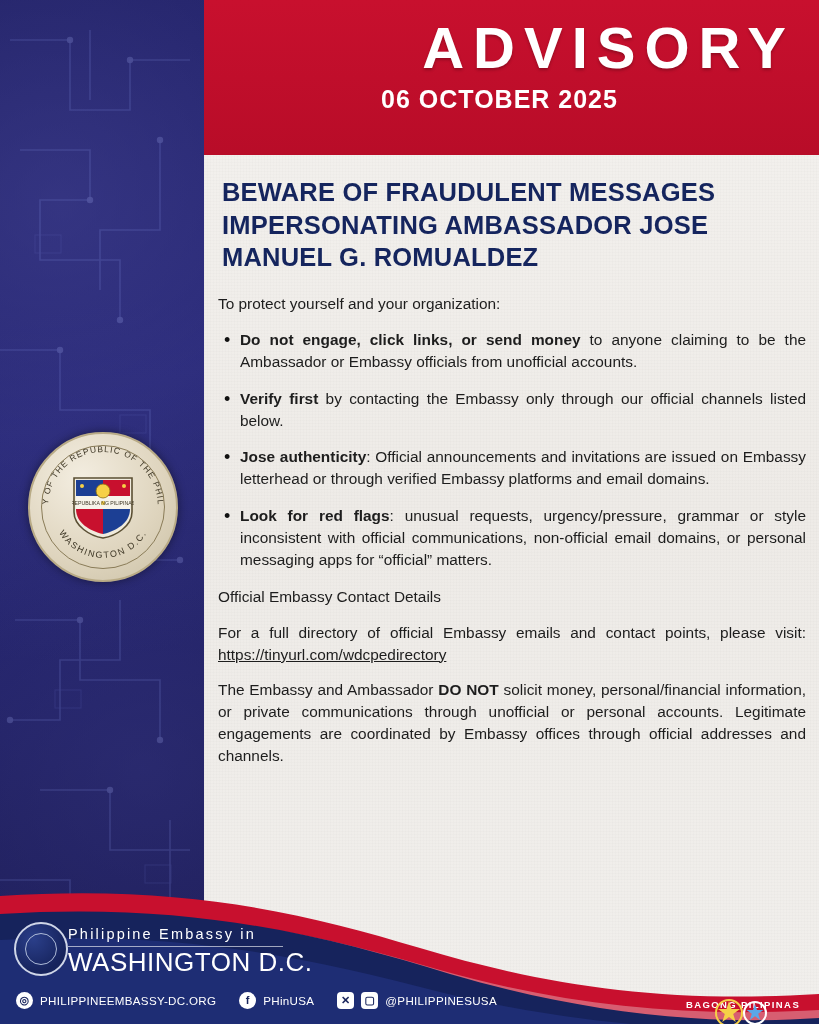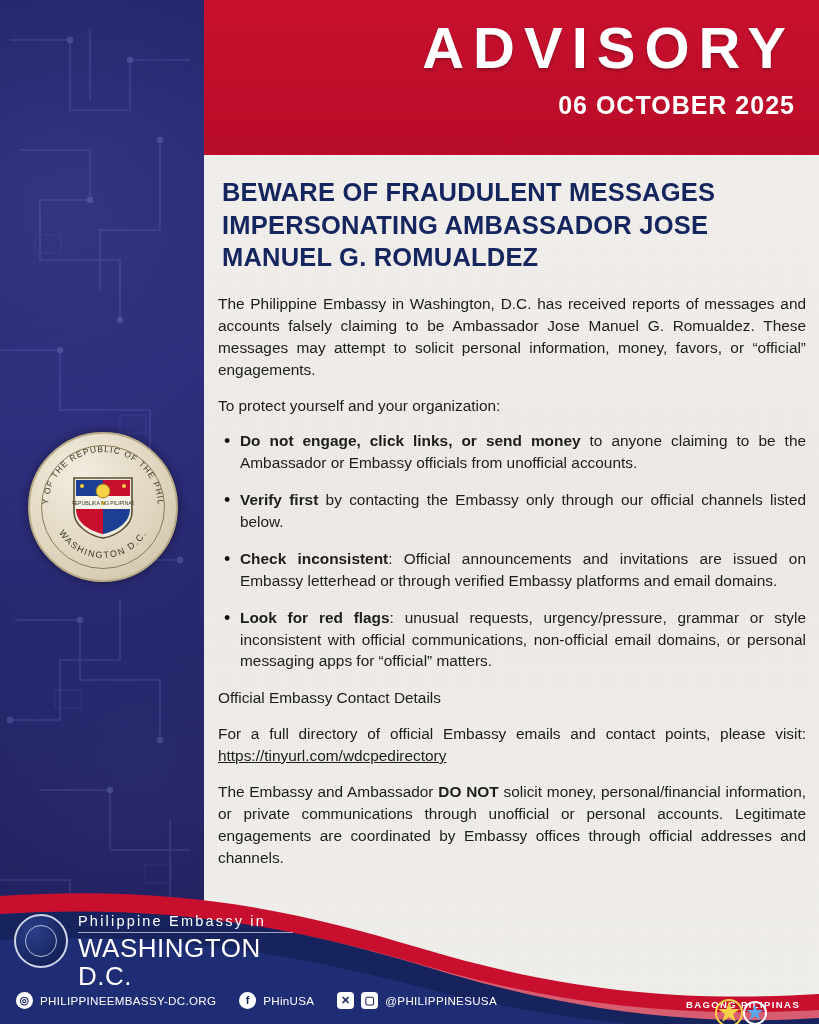--- a/index.html
+++ b/index.html
@@ -40,21 +40,21 @@
     background:linear-gradient(180deg,#c8102e 0%, #b80c28 100%);
     color:#fff;
     text-align:right;
     padding:18px 24px 0 0;
   }
   .advisory-title {
     font-size:58px; font-weight:bold; letter-spacing:9px; line-height:1.05;
     text-shadow:0 2px 3px rgba(0,0,0,.25);
   }
   .advisory-date {
-    font-size:25px; font-weight:bold; letter-spacing:1px; margin-top:12px;
+    font-size:25px; font-weight:bold; letter-spacing:1px; margin-top:6px;text-align:center;
   }
 
   
   .headline {
     position:absolute; left:222px; top:176px; width:580px;
     text-align:left; color:#15255e;
     font-size:25.5px; font-weight:bold; line-height:1.28; letter-spacing:.2px;
   }
 
   
@@ -99,21 +99,21 @@
   .seal-shield {
     position:absolute; left:44px; top:44px; width:62px; height:64px;
   }
 
   
   .footer-wrap { position:absolute; left:0; bottom:0; width:819px; height:146px; }
   .footer-wrap svg { position:absolute; left:0; top:0; }
 
   .footer-logo {
     position:absolute; left:14px; bottom:48px; width:300px; height:62px;
-    display:flex; align-items:flex-start; gap:10px;
+    display:flex; align-items:flex-end; gap:0;
   }
   .fl-seal { width:54px; height:54px; border-radius:50%;
     background:radial-gradient(circle at 35% 30%,#2b3f8a 0%, #16235c 70%);
     border:2px solid #cfd6e8; position:relative; flex:0 0 auto; }
   .fl-seal::after{
     content:""; position:absolute; left:9px; top:9px; right:9px; bottom:9px;
     border-radius:50%; border:1px solid #aebbd8;
   }
   .fl-text { color:#fff; line-height:1.05; }
   .fl-line1 { font-size:14.5px; letter-spacing:2.2px; }
@@ -227,32 +227,31 @@
 <div class="paper"></div>
 
 <div class="header-band">
   <div class="advisory-title">ADVISORY</div>
   <div class="advisory-date">06 OCTOBER 2025</div>
 </div>
 
 <div class="headline">BEWARE OF FRAUDULENT MESSAGES IMPERSONATING AMBASSADOR JOSE MANUEL G. ROMUALDEZ</div>
 
 <div class="body-copy">
-  <p class="lead">The Philippine Embassy in Washington, D.C. has received reports of messages and accounts falsely claiming to be Ambassador Jose Manuel G. Romualdez. These messages may attempt to solicit personal information, money, favors, or “official” engagements.</p>
   <p>To protect yourself and your organization:</p>
 
   <ul class="bullets">
     <li>
       <span class="b">Do not engage, click links, or send money</span><span> to anyone claiming to be the Ambassador or Embassy officials from unofficial accounts.</span>
     </li>
     <li>
       <span class="b">Verify first</span><span> by contacting the Embassy only through our official channels listed below.</span>
     </li>
     <li>
-      <span class="b">Check inconsistent</span><span>: Official announcements and invitations are issued on Embassy letterhead or through verified Embassy platforms and email domains.</span>
+      <span class="b">Jose authenticity</span><span>: Official announcements and invitations are issued on Embassy letterhead or through verified Embassy platforms and email domains.</span>
     </li>
     <li>
       <span class="b">Look for red flags</span><span>: unusual requests, urgency/pressure, grammar or style inconsistent with official communications, non-official email domains, or personal messaging apps for “official” matters.</span>
     </li>
   </ul>
 
   <p class="contact-head">Official Embassy Contact Details</p>
 
   <p>
     <span>For a full directory of official Embassy emails and contact points, please visit: </span><a class="link" href="#">https://tinyurl.com/wdcpedirectory</a>

